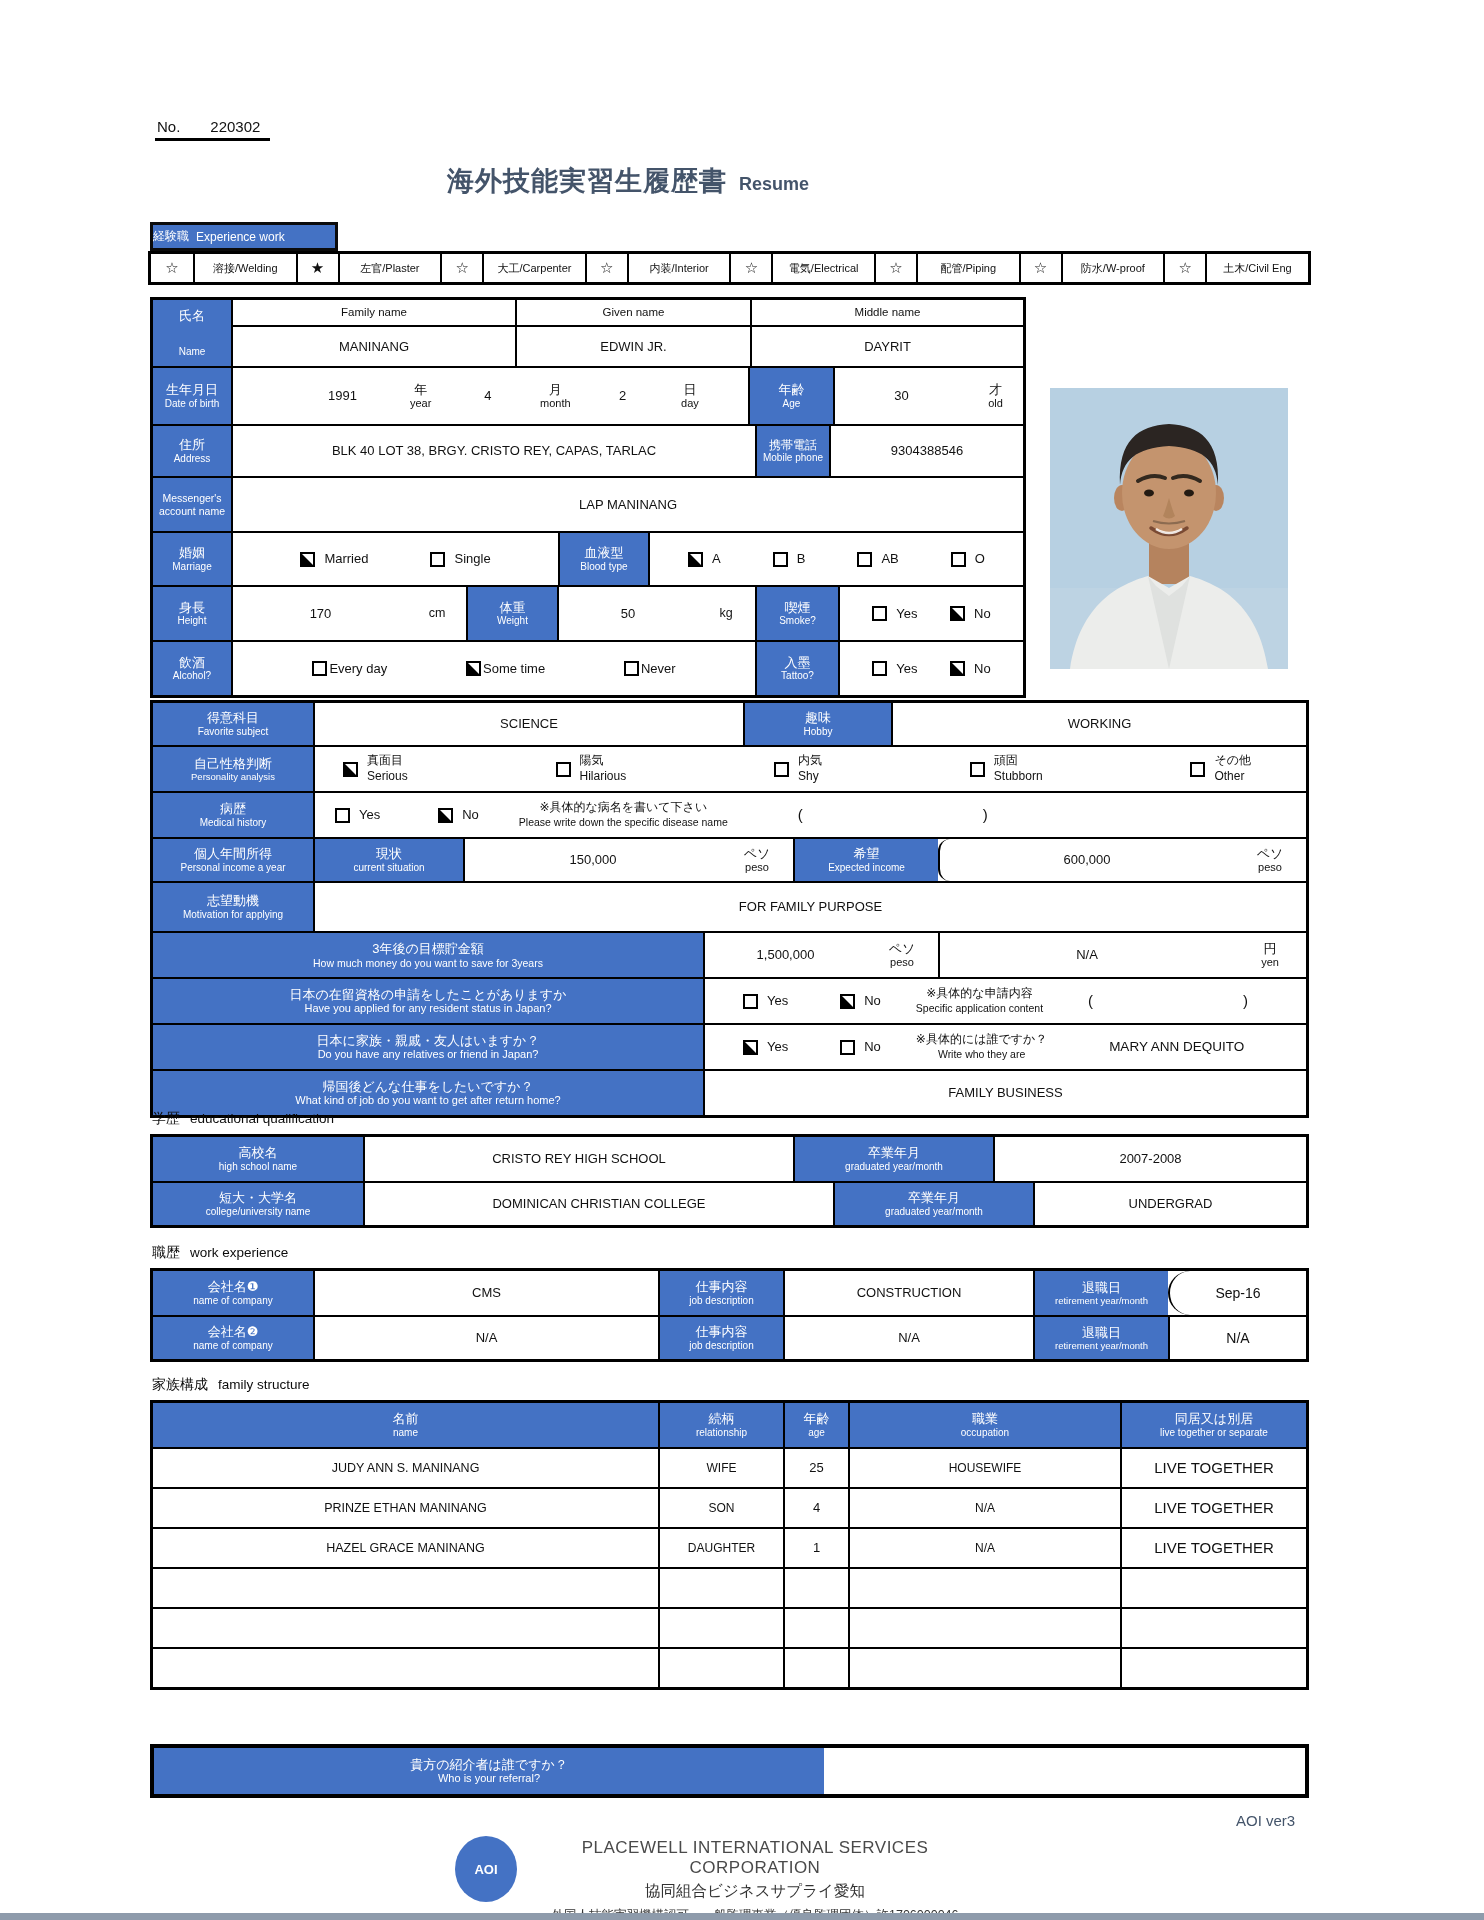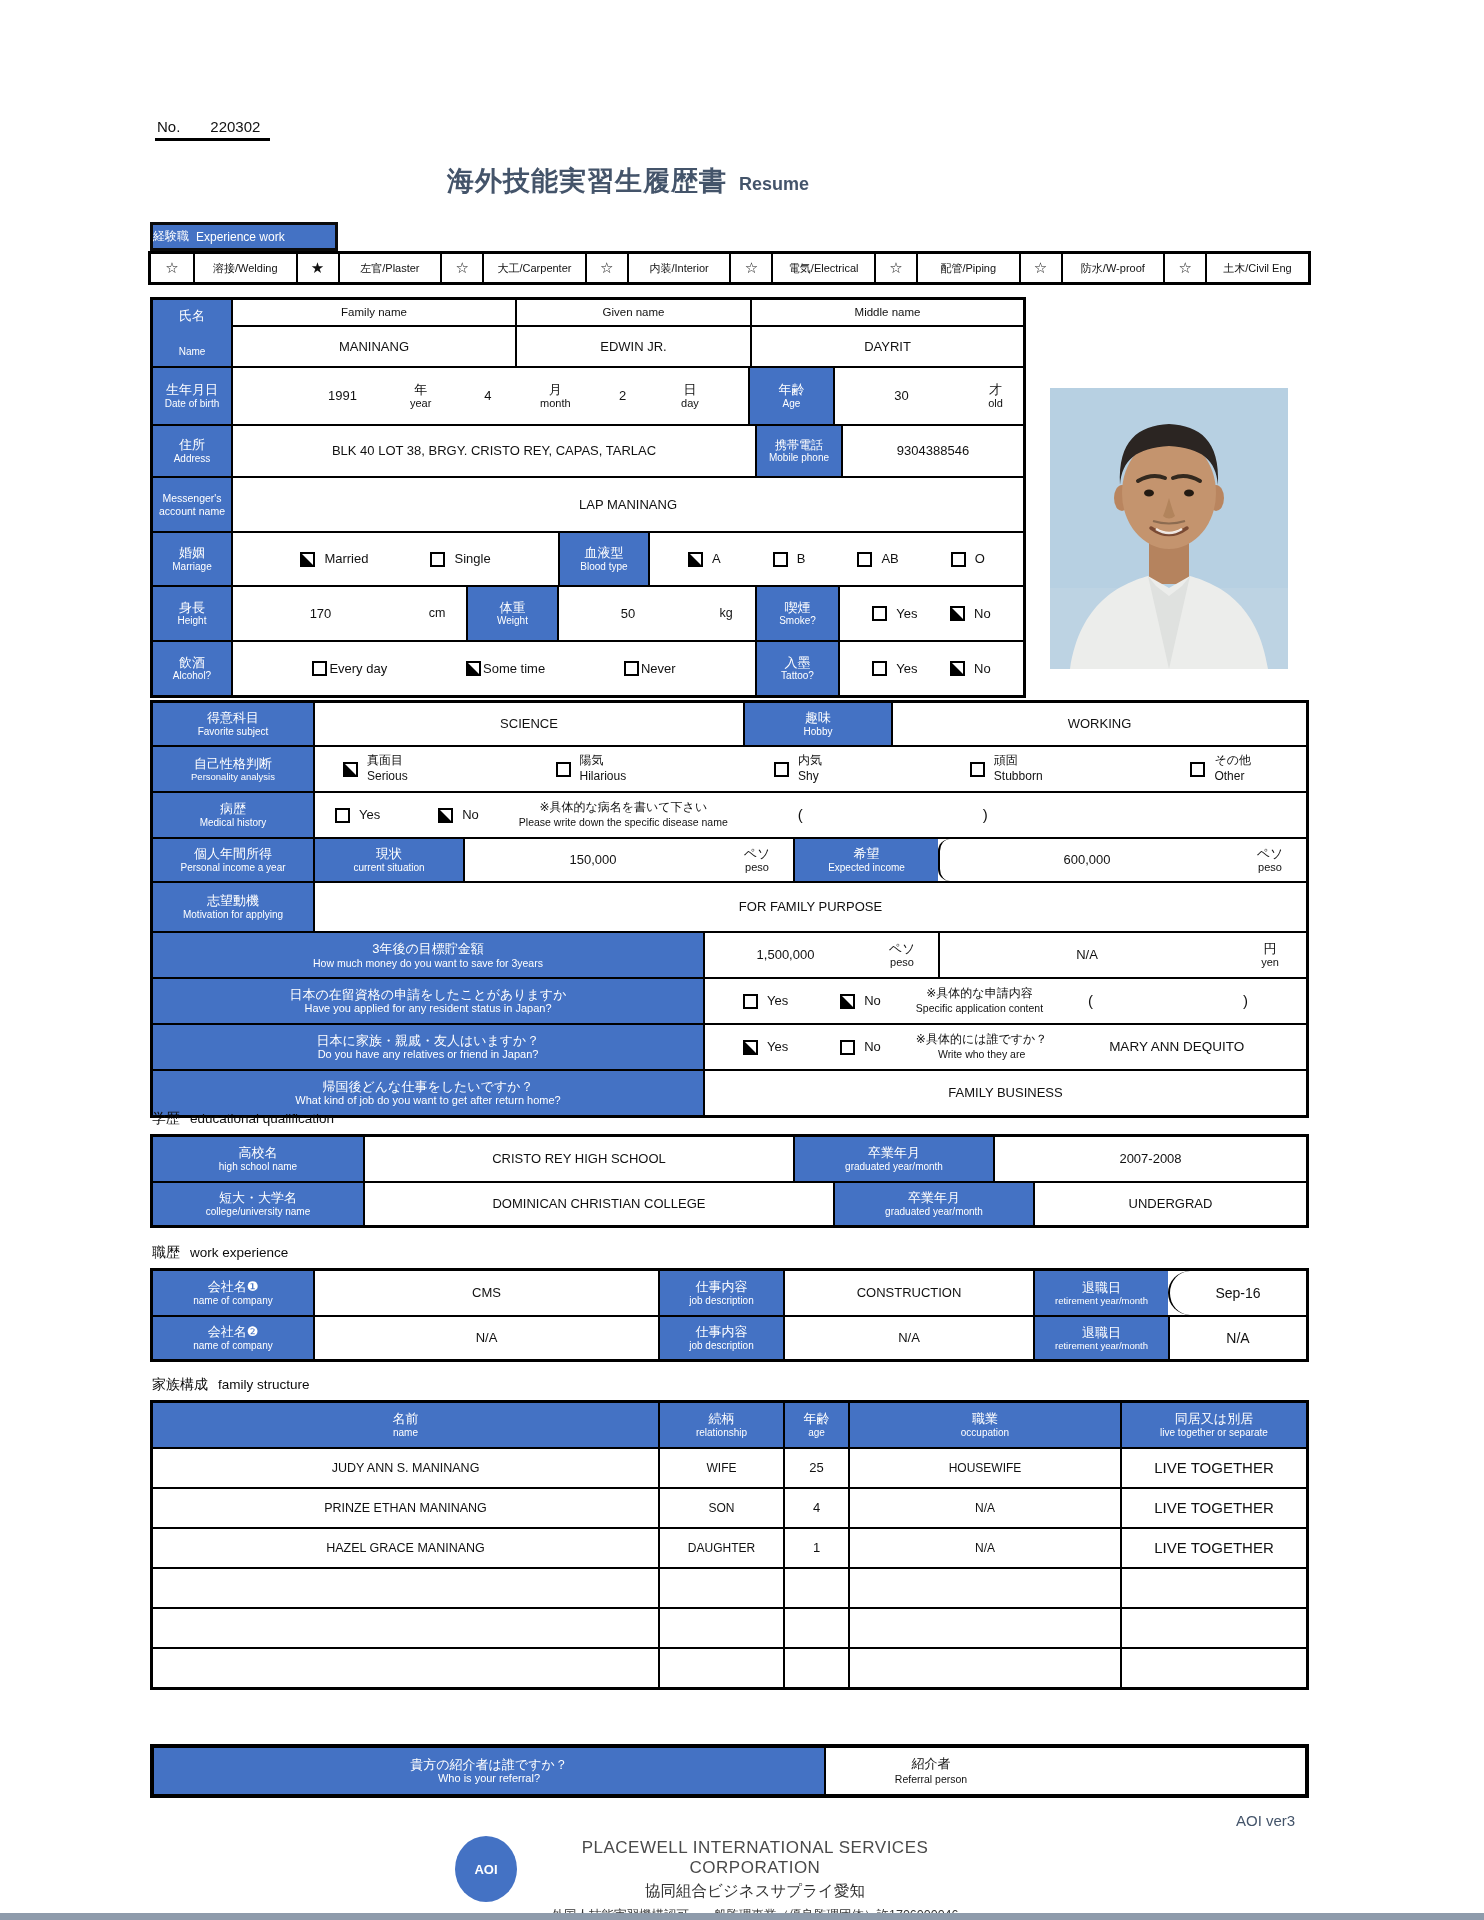--- a/index.html
+++ b/index.html
@@ -173,21 +173,21 @@
         </span>
       </div>
     </div>
 
     <div class="row" style="height:52px;">
       <div class="cell blue" style="width:78px;">
         <span class="lj">住所</span>
         <span class="le">Address</span>
       </div>
       <div class="cell val" style="width:524px;">BLK 40 LOT 38, BRGY. CRISTO REY, CAPAS, TARLAC</div>
-      <div class="cell blue" style="width:86px;">
+      <div class="cell blue" style="width:74px;">
         <span class="lj" style="font-size:12px;">携帯電話</span>
         <span class="le">Mobile phone</span>
       </div>
       <div class="cell val" style="flex:1;">9304388546</div>
     </div>
 
     <div class="row" style="height:55px;">
       <div class="cell blue" style="width:78px; padding:0 3px;">
         <span class="le" style="font-size:10.5px;">Messenger's account name</span>
       </div>
@@ -660,26 +660,20 @@
       <div class="cell live" style="flex:1;"></div>
     </div>
   </div>
 
   <div class="tbl" style="left:150px; top:1744px; width:1159px; height:54px; border-width:4px;">
     <div class="row" style="height:100%;">
       <div class="cell blue" style="width:670px;">
         <span class="lj">貴方の紹介者は誰ですか？</span>
         <span class="le" style="font-size:11px;">Who is your referral?</span>
       </div>
-      <div class="cell" style="flex:1; align-items:flex-start;">
-        <span class="refp">
-          <span class="lj" style="color:#111;">紹介者</span>
-          <span class="nen" style="color:#111;">Referral person</span>
-        </span>
-      </div>
     </div>
   </div>
 
   <div class="logo">
     <span>AOI</span>
   </div>
   <div class="ftext">
     <div class="fl1">PLACEWELL INTERNATIONAL SERVICES CORPORATION</div>
     <div class="fl2">協同組合ビジネスサプライ愛知</div>
     <div class="fl3">外国人技能実習機構認可　一般監理事業（優良監理団体）許1706000046</div>

